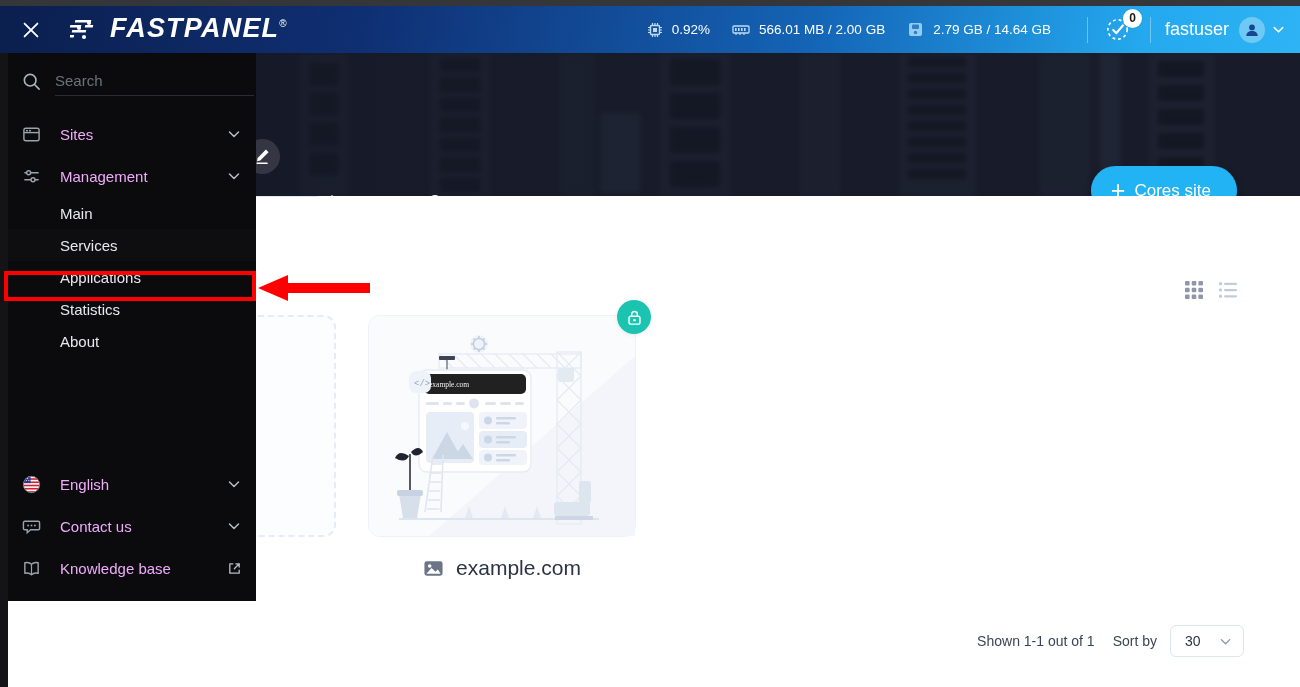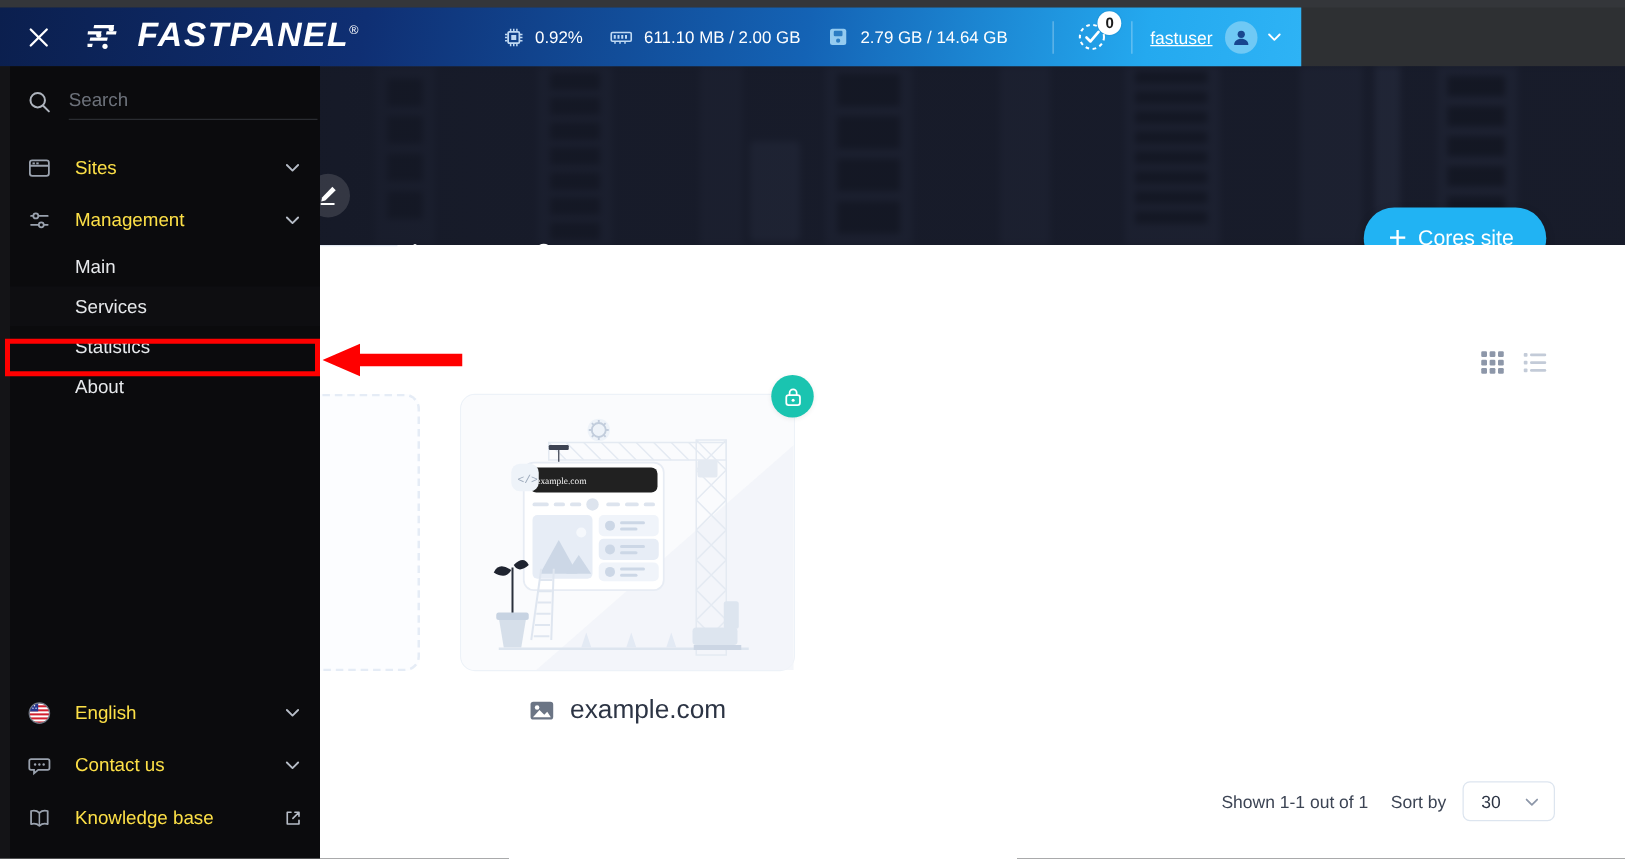--- a/index.html
+++ b/index.html
@@ -13,21 +13,21 @@
   #root { position: relative; width: 1300px; height: 687px; overflow: hidden; }
 
   
   .chrome-strip {
     position: absolute; left: 0; top: 0; width: 1300px; height: 6px;
     background: #34363a;
   }
 
   
   .topbar {
-    position: absolute; left: 0; top: 6px; width: 1041px; height: 47px;
+    position: absolute; left: 0; top: 6px; width: 1300px; height: 47px;
     background: linear-gradient(100deg, #0b1f4e 0%, #0f2f73 28%, #1463b5 62%, #24a9ef 88%, #2eb3f5 100%);
     display: flex; align-items: flex-start;
     z-index: 40;
   }
   .tb-close {
     width: 62px; height: 47px; display: flex; align-items: center; justify-content: center;
     cursor: pointer;
   }
   .tb-close svg { display:block; }
   .brand { display: flex; align-items: center; height: 47px; margin-left: 8px; }
@@ -46,21 +46,21 @@
   .tb-sep { width: 1px; height: 26px; background: rgba(255,255,255,.35); margin: 0 14px; }
   .notif { position: relative; width: 34px; height: 34px; display:flex; align-items:center; justify-content:center; cursor:pointer; }
   .notif-badge {
     position: absolute; top: -4px; right: -6px;
     background: #ffffff; color: #1a1a1a; border-radius: 50%;
     min-width: 19px; height: 19px; font-size: 12px; font-weight: bold;
     display: flex; align-items: center; justify-content: center;
     box-shadow: 0 0 0 1px rgba(0,0,0,.04);
   }
   .user-wrap { display:flex; align-items:center; cursor:pointer; }
-  .user-name { color:#fff; font-size: 14px; margin-right: 10px; text-decoration: underline; }
+  .user-name { color:#fff; font-size: 18px; margin-right: 10px; }
   .avatar {
     width: 26px; height: 26px; border-radius: 50%;
     background: #6fc9f5; display:flex; align-items:center; justify-content:center;
     margin-right: 6px;
   }
 
   
   .hero {
     position: absolute; left: 0; top: 53px; width: 1300px; height: 143px;
     background: #181c2b;
@@ -142,40 +142,40 @@
     padding: 0 10px 0 14px; font-size: 14px; color:#2c3444; cursor:pointer;
     background: #fff;
   }
 
   
   .sidebar-edge {
     position: absolute; left: 0; top: 53px; width: 8px; height: 634px;
     background: #141417; z-index: 49;
   }
   .sidebar {
-    position: absolute; left: 8px; top: 53px; width: 248px; height: 634px;
+    position: absolute; left: 8px; top: 53px; width: 248px; height: 548px;
     background: #0b0b0d;
     z-index: 50;
     display: flex; flex-direction: column;
   }
   .search-row {
     height: 56px; display:flex; align-items:center; padding: 0 14px 0 14px;
   }
   .search-ico { margin-right: 14px; display:flex; }
   .search-input {
     flex: 1; background: transparent; border: none; outline: none;
     color: #e5e7ea; font-size: 15px; font-family: "Liberation Sans", sans-serif;
     border-bottom: 1px solid #2a2c31; height: 30px;
   }
   .search-input::placeholder { color: #6d727b; }
 
   .nav { padding-top: 4px; }
   .nav-item {
     height: 42px; display:flex; align-items:center; padding: 0 14px;
-    color: #fde047; font-size: 15px; cursor: pointer;
+    color: #f0abfc; font-size: 15px; cursor: pointer;
   }
   .nav-item .ico { width: 24px; margin-right: 14px; display:flex; align-items:center; }
   .nav-item .chev { margin-left: auto; display:flex; }
   .nav-item.expanded { background: #17181c; }
   .sub-item {
     height: 32px; display:flex; align-items:center; padding-left: 52px;
     color: #e7e9ec; font-size: 15px; cursor: pointer;
   }
   .sub-item.highlighted { background: #0e0e11; }
 
@@ -245,21 +245,21 @@
                 <rect x="3" y="6" width="1.6" height="3"></rect>
                 <rect x="6" y="6" width="1.6" height="3"></rect>
                 <rect x="9" y="6" width="1.6" height="3"></rect>
                 <rect x="12" y="6" width="1.6" height="3"></rect>
               </g>
             <g stroke="#cfe6fb" stroke-width="1.2">
                 <path d="M4 11v2 M8 11v2 M12 11v2"></path>
               </g>
           </svg>
         </span>
-        <span>611.10 MB / 2.00 GB</span>
+        <span>566.01 MB / 2.00 GB</span>
       </div>
 
       <div class="stat">
         <span class="ico">
           <svg width="17" height="17" viewBox="0 0 17 17">
             <rect x="2" y="2" width="13" height="13" rx="2" fill="#9fd4f5"></rect>
             <rect x="5" y="3.5" width="7" height="4.5" rx="1" fill="#2f7fc4"></rect>
             <circle cx="8.5" cy="11.5" r="1.7" fill="#2f7fc4"></circle>
           </svg>
         </span>
@@ -589,20 +589,23 @@
       </div>
 
 
       <div class="sub-item">
         <span>Main</span>
       </div>
       <div class="sub-item highlighted">
         <span>Services</span>
       </div>
       <div class="sub-item">
+        <span>Applications</span>
+      </div>
+      <div class="sub-item">
         <span>Statistics</span>
       </div>
       <div class="sub-item">
         <span>About</span>
       </div>
     </div>
 
     <div class="spacer"></div>
 
     <div class="bottom-nav">

